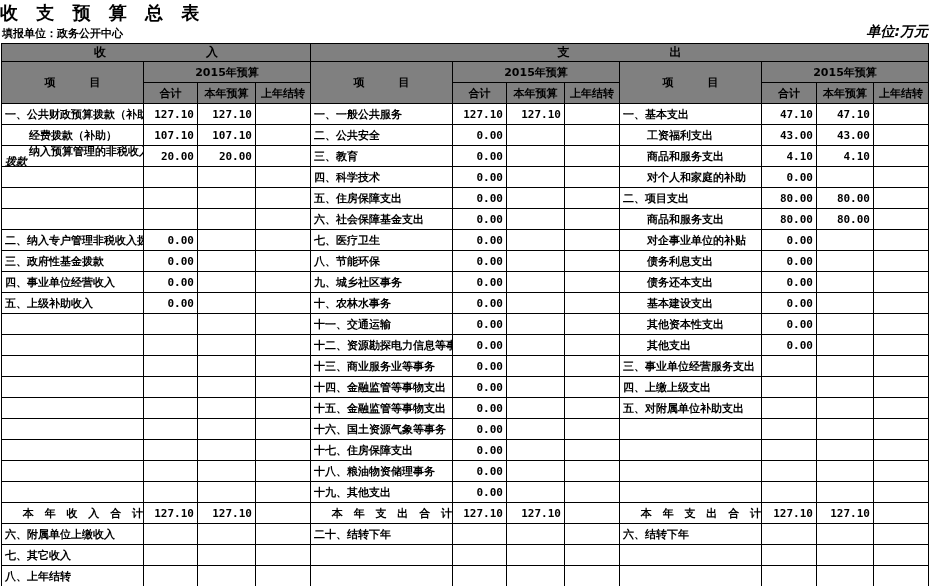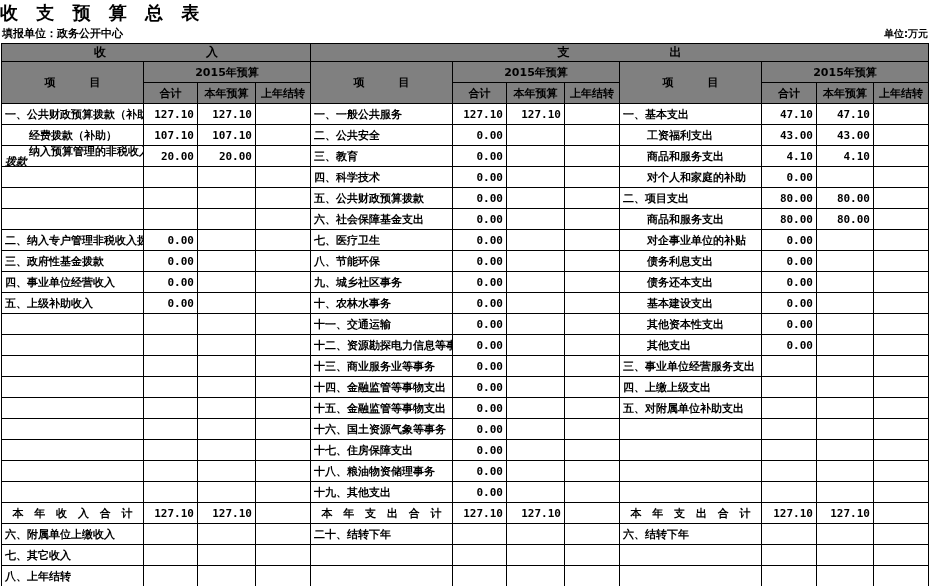--- a/index.html
+++ b/index.html
@@ -9,40 +9,40 @@
     font-weight:bold;overflow:hidden;
   }
   .title{
     text-align:left;font-size:18px;font-weight:bold;
     letter-spacing:6px;padding-top:2px;height:21px;line-height:21px;
   }
   .subrow{
     display:flex;justify-content:space-between;align-items:flex-end;
     font-size:11px;height:18px;padding:0 3px 2px 2px;
   }
-  .subrow .right{font-size:10px;}
+  .subrow .right{font-size:14px;font-style:italic;}
   table.budget{
     border-collapse:collapse;table-layout:fixed;
     width:840px;margin-left:1px;
   }
   td{
     border:1px solid #000;height:20px;padding:0;
     font-size:11px;font-weight:bold;overflow:hidden;
     white-space:nowrap;vertical-align:middle;
   }
   thead td{
     background:#808080;text-align:center;
   }
   td.band{height:17px;font-size:12px;word-spacing:96px;}
   td.h-item{word-spacing:30px;}
   td.h-year{height:20px;}
   td.h-col{height:20px;}
   td.lbl{text-align:left;padding-left:3px;}
   td.lbl.ind{padding-left:27px;}
-  td.lbl.ctr{text-align:center;padding-left:0;word-spacing:7px;}
+  td.lbl.ctr{text-align:right;padding-left:0;word-spacing:7px;}
   td.num{
     font-family:"DejaVu Sans Mono","Liberation Mono",monospace;
     text-align:right;padding-right:3px;font-size:11px;
   }
   td.lbl .l1{line-height:10px;padding-left:24px;font-size:11px;}
   td.lbl .l2{line-height:9px;font-size:11px;font-style:italic;}
 </style>
 </head>
 <body>
 
@@ -151,21 +151,21 @@
         <td class="lbl ind">对个人和家庭的补助</td>
         <td class="num">0.00</td>
         <td class="num"></td>
         <td class="num"></td>
       </tr>
       <tr>
         <td class="lbl"></td>
         <td class="num"></td>
         <td class="num"></td>
         <td class="num"></td>
-        <td class="lbl">五、公共财政预算拨款</td>
+        <td class="lbl">五、住房保障支出</td>
         <td class="num">0.00</td>
         <td class="num"></td>
         <td class="num"></td>
         <td class="lbl">二、项目支出</td>
         <td class="num">80.00</td>
         <td class="num">80.00</td>
         <td class="num"></td>
       </tr>
       <tr>
         <td class="lbl"></td>

